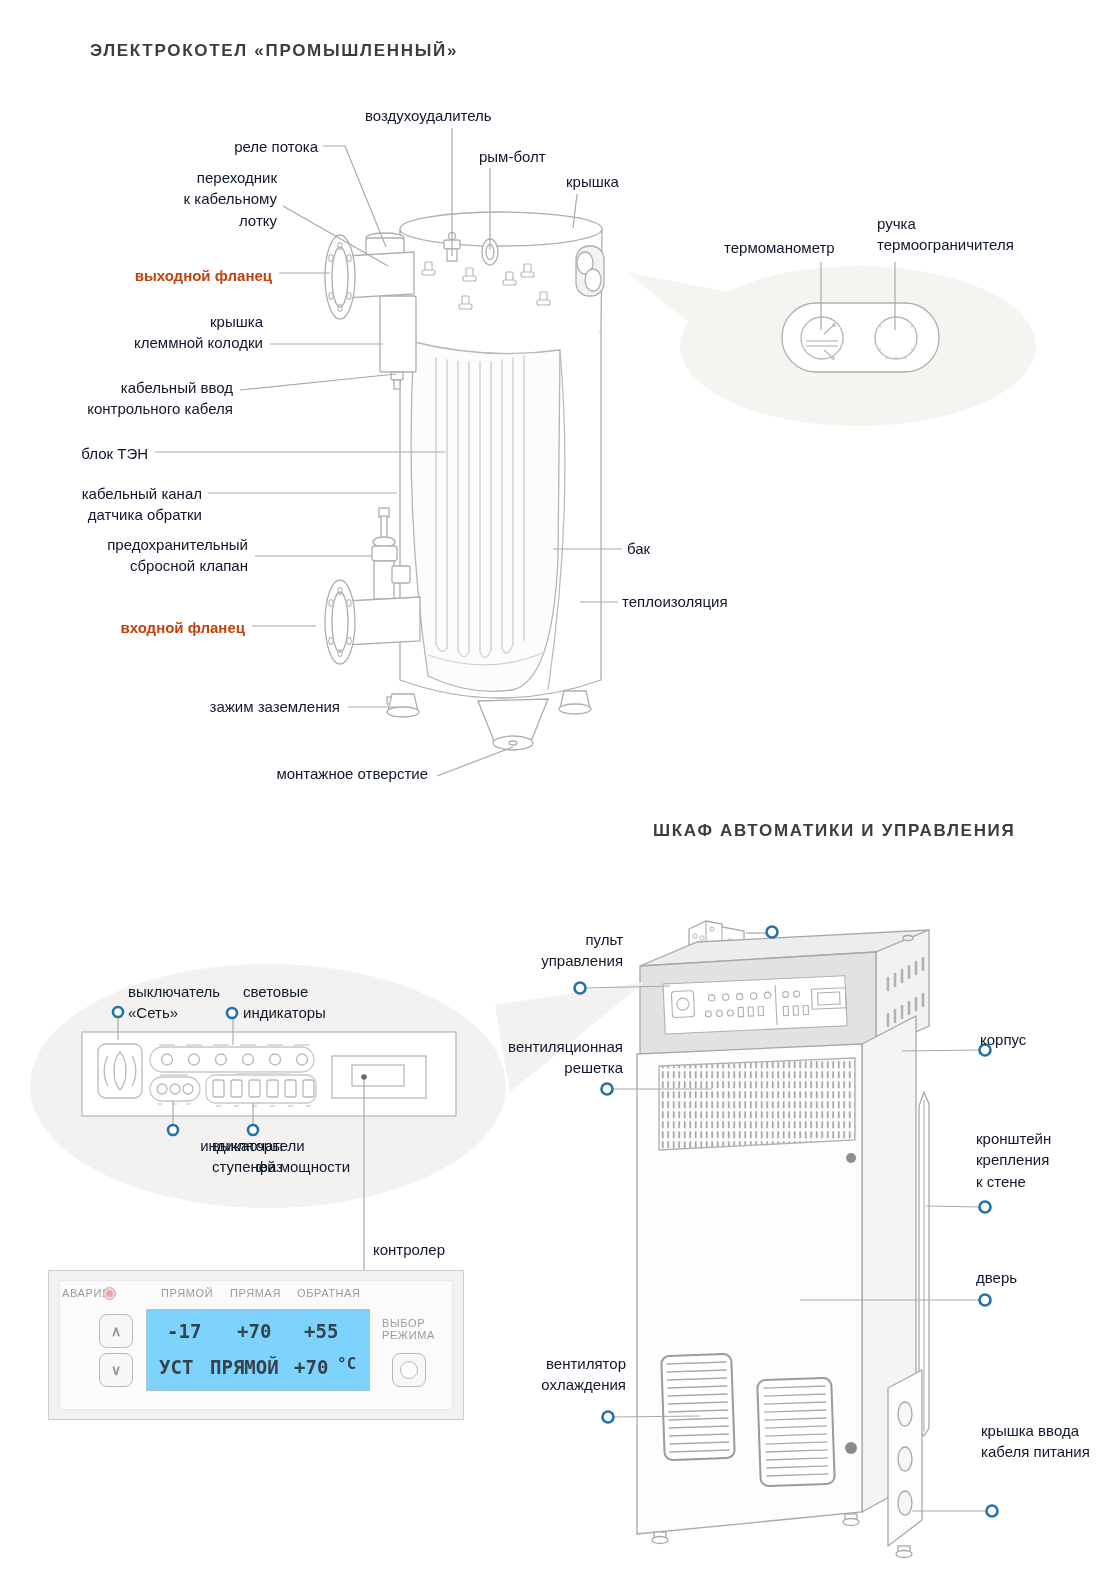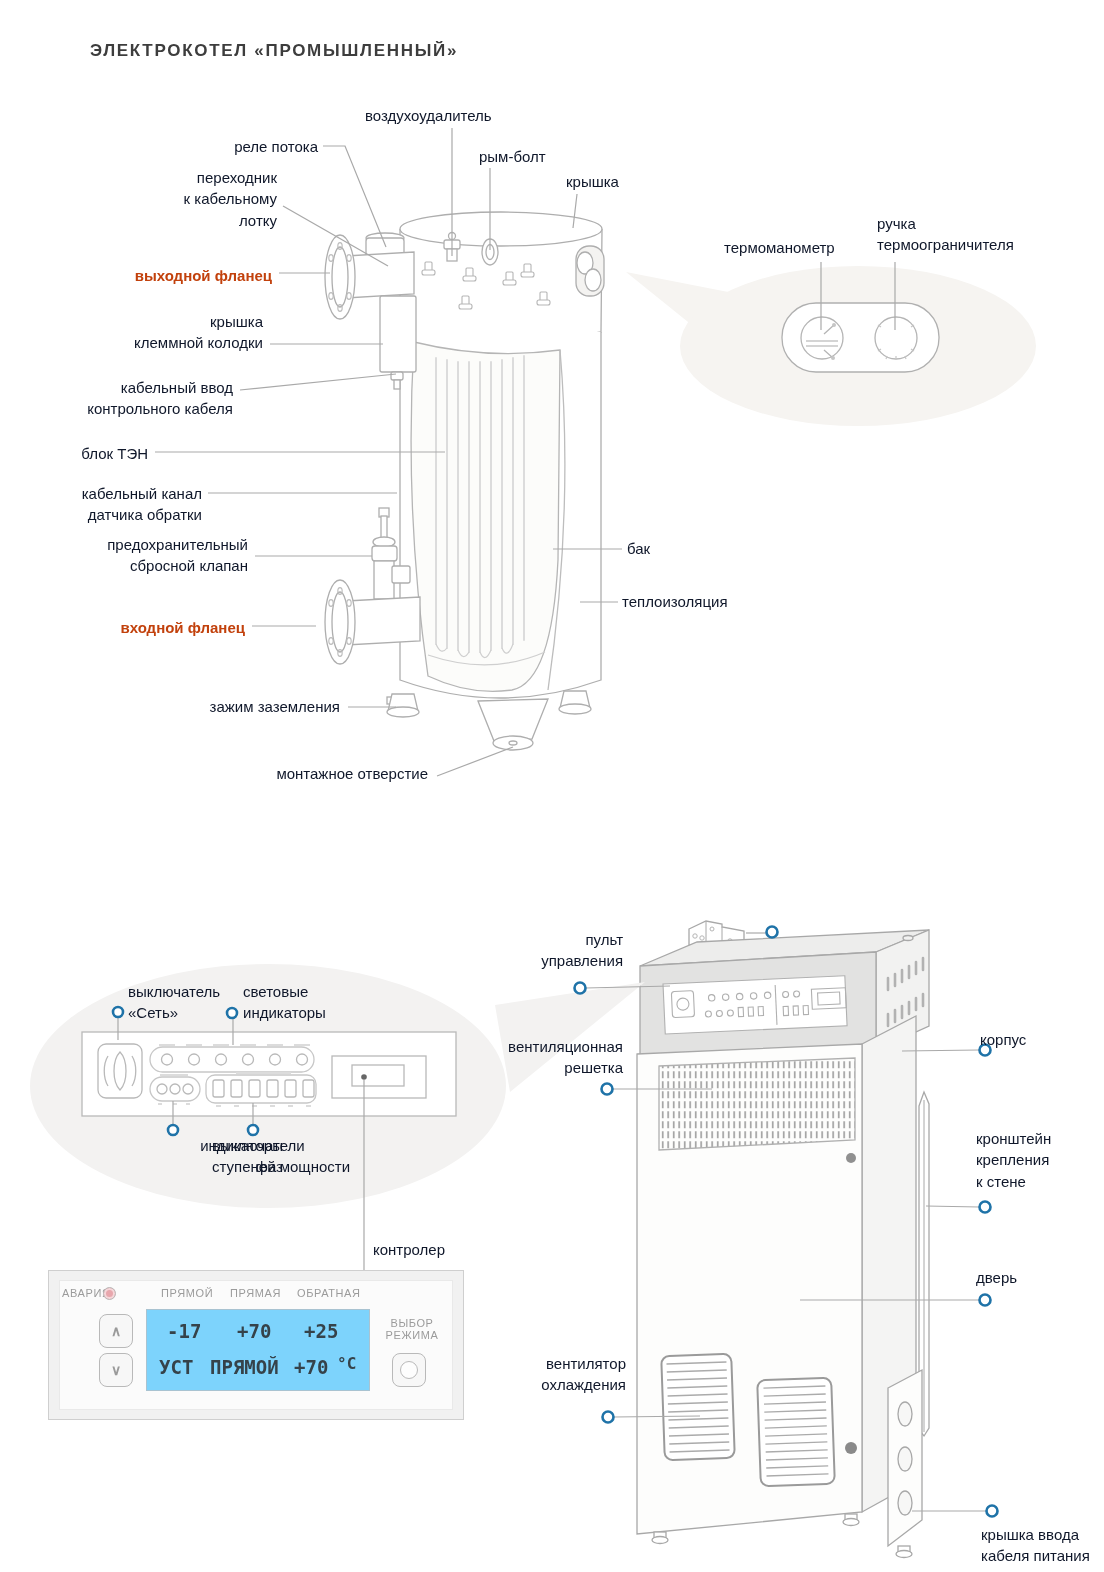--- a/index.html
+++ b/index.html
@@ -363,20 +363,21 @@
     <circle cx="607" cy="1089" r="5.5"></circle>
     <circle cx="985" cy="1050" r="5.5"></circle>
     <circle cx="985" cy="1207" r="5.5"></circle>
     <circle cx="985" cy="1300" r="5.5"></circle>
     <circle cx="608" cy="1417" r="5.5"></circle>
     <circle cx="992" cy="1511" r="5.5"></circle>
   </g>
 </svg>
 
 <div class="title" style="left:90px;top:41px">ЭЛЕКТРОКОТЕЛ «ПРОМЫШЛЕННЫЙ»</div>
+<div class="title" style="left:653px;top:821px">ШКАФ АВТОМАТИКИ И УПРАВЛЕНИЯ</div>
 
 <div class="lbl" style="left:365px;top:105px">воздухоудалитель</div>
 <div class="lbl ra" style="right:786px;top:136px">реле потока</div>
 <div class="lbl ra" style="right:827px;top:167px">переходник
 к кабельному
 лотку</div>
 <div class="lbl" style="left:479px;top:146px">рым-болт</div>
 <div class="lbl" style="left:566px;top:171px">крышка</div>
 <div class="lbl ra bold" style="right:832px;top:265px">выходной фланец</div>
 <div class="lbl ra" style="right:841px;top:311px">крышка
@@ -401,21 +402,21 @@
 управления</div>
 <div class="lbl ra" style="right:481px;top:1036px">вентиляционная
 решетка</div>
 <div class="lbl" style="left:980px;top:1029px">корпус</div>
 <div class="lbl" style="left:976px;top:1128px">кронштейн
 крепления
 к стене</div>
 <div class="lbl" style="left:976px;top:1267px">дверь</div>
 <div class="lbl ra" style="right:478px;top:1353px">вентилятор
 охлаждения</div>
-<div class="lbl" style="left:981px;top:1524px">крышка ввода
+<div class="lbl" style="left:981px;top:1420px">крышка ввода
 кабеля питания</div>
 
 <div class="lbl" style="left:128px;top:981px">выключатель
 «Сеть»</div>
 <div class="lbl" style="left:243px;top:981px">световые
 индикаторы</div>
 <div class="lbl ra" style="right:821px;top:1135px">индикаторы
 фаз</div>
 <div class="lbl" style="left:212px;top:1135px">выключатели
 ступеней мощности</div>
@@ -426,26 +427,26 @@
   <div class="ctrl-txt" style="left:13px;top:16px">АВАРИЯ</div>
   <div class="led" style="background:#e8a7ad"></div>
   <div class="ctrl-txt" style="left:112px;top:16px">ПРЯМОЙ</div>
   <div class="ctrl-txt" style="left:181px;top:16px">ПРЯМАЯ</div>
   <div class="ctrl-txt" style="left:248px;top:16px">ОБРАТНАЯ</div>
   <div class="btn" style="left:50px;top:43px">∧</div>
   <div class="btn" style="left:50px;top:82px">∨</div>
   <div class="lcd">
     <span style="left:20px;top:10px">-17</span>
     <span style="left:90px;top:10px">+70</span>
-    <span style="left:157px;top:10px">+25</span>
+    <span style="left:157px;top:10px">+55</span>
     <span style="left:12px;top:46px">УСТ</span>
     <span style="left:63px;top:46px">ПРЯМОЙ</span>
     <span style="left:147px;top:46px">+70</span>
     <span style="left:190px;top:44px;font-size:16px">°C</span>
   </div>
-  <div class="ctrl-txt" style="left:333px;top:46px;width:60px;text-align:center">ВЫБОР
+  <div class="ctrl-txt" style="left:333px;top:46px;width:60px;text-align:left">ВЫБОР
 РЕЖИМА</div>
   <div class="btn mode-btn" style="left:343px;top:82px">
         <div class="ring"></div>
       </div>
 </div>
 
 </div>
 
 </body></html>

